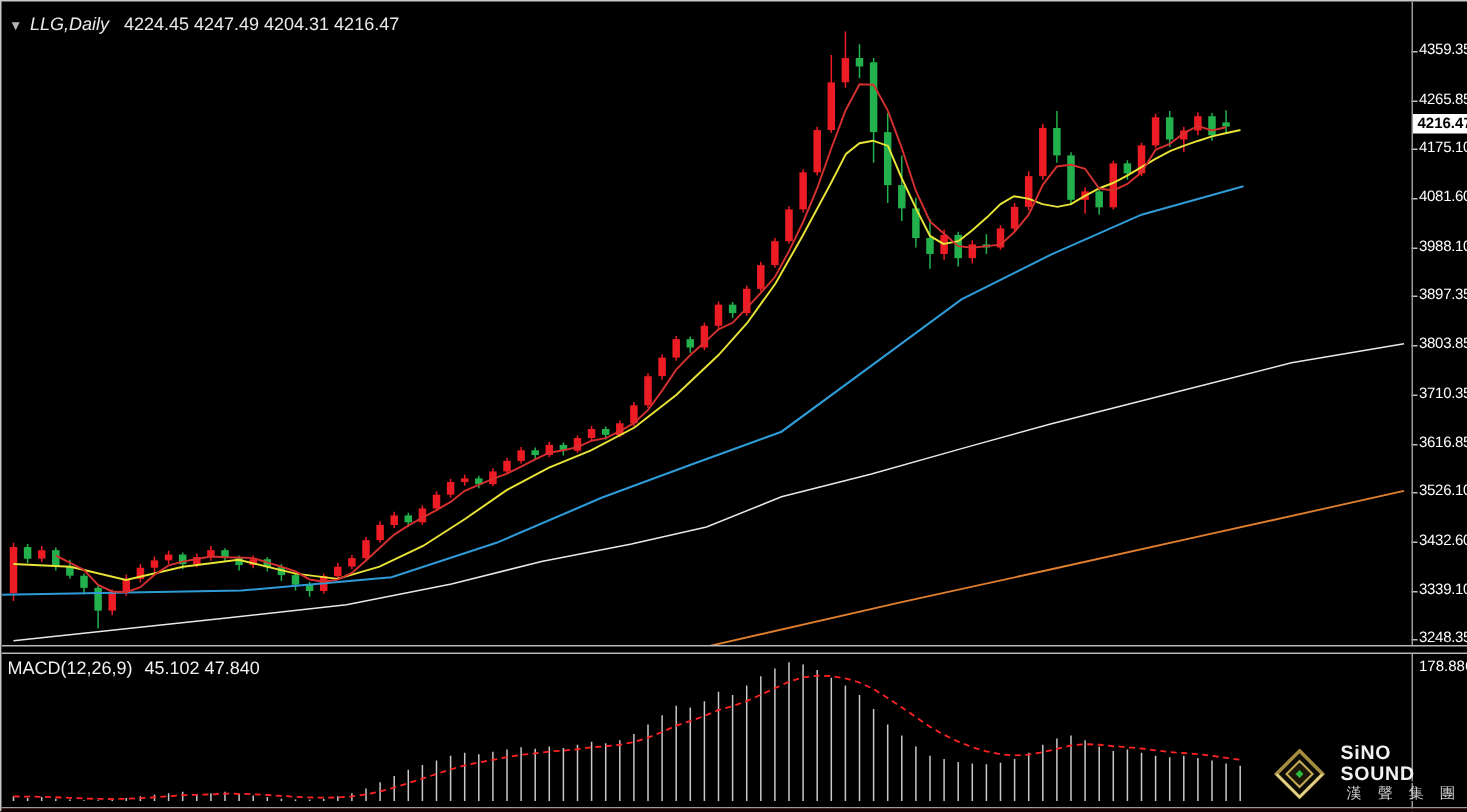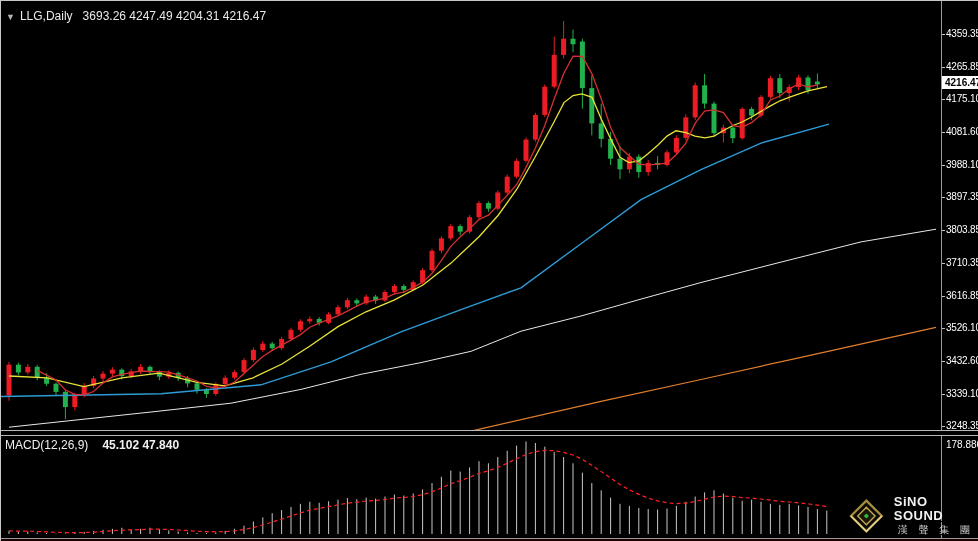--- a/index.html
+++ b/index.html
@@ -1,22 +1,22 @@
 <!DOCTYPE html>
 <html><head>
 <meta charset="utf-8">
 <style>
   html,body{margin:0;padding:0;background:#000;}
   #screen{position:relative;width:978px;height:541px;background:#000;overflow:hidden;
           font-family:"Liberation Sans",sans-serif;border-top:1px solid #c8c8c8;border-left:1px solid #c8c8c8;box-sizing:border-box;}
   #title-bar{position:absolute;left:5px;top:8px;color:#e9e9e9;font-size:12px;white-space:nowrap;z-index:6;}
   #title-bar .tri{color:#b5b5b5;font-size:9px;margin-right:5px;}
-  #title-bar .sym{margin-right:10px;}
+  #title-bar .sym{margin-right:10px;font-style:italic;}
   #macd-label-row{position:absolute;left:4px;top:437px;color:#f0f0f0;font-size:12px;white-space:nowrap;z-index:6;}
-  #macd-label-row .vals{margin-left:14px;font-weight:bold;}
+  #macd-label-row .vals{margin-left:8px;}
   .axis-label{position:absolute;left:945px;color:#fff;font-size:10px;line-height:12px;letter-spacing:-0.2px;white-space:nowrap;}
   .tick{position:absolute;left:940px;width:4px;height:1px;background:#c0c0c0;}
   #axis-vline{position:absolute;left:940px;top:0;width:1px;height:541px;background:#9a9a9a;}
   #splitter{position:absolute;left:0;top:429px;width:978px;height:6px;background:#000;
             border-top:1px solid #b8b8b8;border-bottom:1px solid #b8b8b8;box-sizing:border-box;z-index:4;}
   #bottom-line{position:absolute;left:0;top:537px;width:978px;height:1px;background:#9a9a9a;}
   #bottom-strip{position:absolute;left:0;top:538px;width:978px;height:3px;background:#1c0000;}
   #price-badge{position:absolute;left:941px;width:36px;background:#fff;color:#000;font-size:10px;font-weight:bold;
                text-align:left;padding:1px 0 1px 3px;z-index:7;}
   #macd-max-label{position:absolute;left:945px;top:438px;color:#fff;font-size:10px;z-index:6;}
@@ -207,21 +207,21 @@
       <line x1="816.4" y1="72.46815481548174" x2="816.4" y2="87.70358235823579" stroke="#22b14c" stroke-width="1"></line>
       <rect x="813.9" y="80.6" width="5" height="2.8" fill="#22b14c"></rect>
       <polyline points="8.0,426.2 150.0,411.0 230.0,402.2 300.0,388.4 360.0,373.3 420.0,361.6 470.0,350.3 520.0,330.2 580.0,315.0 640.0,298.1 700.0,281.5 780.0,261.1 860.0,240.9 935.0,228.2" fill="none" stroke="#e8e8e8" stroke-width="1"></polyline>
       <polyline points="470.0,430.1 600.0,400.4 700.0,378.5 800.0,356.3 935.0,326.3" fill="none" stroke="#e07f2d" stroke-width="1.2"></polyline>
       <polyline points="0.0,395.5 160.0,392.7 260.0,383.8 330.0,360.9 400.0,330.9 460.0,308.7 520.0,286.8 580.0,242.7 640.0,198.6 700.0,168.6 760.0,142.1 828.0,123.1" fill="none" stroke="#2e9bd6" stroke-width="1.4"></polyline>
       <polyline points="8.0,375.0 46.0,376.8 83.0,385.6 121.0,376.8 158.0,372.2 196.0,381.4 224.0,384.9 252.0,376.8 281.0,363.0 309.0,345.0 337.0,325.6 365.0,310.8 393.0,299.2 422.0,284.0 450.0,262.1 478.0,235.7 497.0,214.5 516.0,188.0 534.0,156.3 553.0,121.0 563.0,101.6 572.0,94.5 581.0,92.8 591.0,96.3 600.0,117.5 610.0,138.6 619.0,156.3 628.0,161.6 638.0,159.8 647.0,152.7 657.0,143.9 666.0,135.1 675.0,129.8 685.0,131.6 694.0,135.1 704.0,136.9 713.0,135.1 722.0,129.8 732.0,124.5 741.0,121.0 751.0,115.7 760.0,110.4 769.0,105.1 779.0,99.8 788.0,96.3 798.0,92.8 807.0,89.9 816.0,87.8 826.0,85.7" fill="none" stroke="#e8e337" stroke-width="1.3"></polyline>
       <polyline points="36.2,369.4 45.6,374.1 55.0,379.0 64.4,389.0 73.8,393.3 83.2,393.8 92.6,390.5 102.0,382.1 111.4,375.9 120.8,373.4 130.2,371.7 139.6,370.0 149.0,370.5 158.4,370.7 167.8,371.1 177.2,373.9 186.6,376.8 196.0,380.0 205.4,385.3 214.8,386.8 224.2,385.4 233.6,381.0 243.0,372.6 252.4,364.0 261.8,355.4 271.2,349.4 280.6,344.1 290.0,339.1 299.4,333.6 308.8,326.2 318.2,322.2 327.6,318.3 337.0,314.8 346.4,310.1 355.8,305.2 365.2,300.8 374.6,299.2 384.0,297.1 393.4,292.8 402.8,291.1 412.2,286.5 421.6,281.1 431.0,272.3 440.4,259.4 449.8,245.4 459.2,235.7 468.6,227.4 478.0,218.5 487.4,214.2 496.8,204.4 506.2,194.3 515.6,183.7 525.0,166.4 534.4,147.0 543.8,124.5 553.2,98.0 562.6,72.8 572.0,55.2 581.4,55.5 590.8,72.6 600.2,97.7 609.6,126.3 619.0,146.6 628.4,154.9 637.8,163.1 647.2,164.2 656.6,163.1 666.0,162.1 675.4,153.5 684.8,142.1 694.2,122.2 703.6,110.0 713.0,108.9 722.4,111.5 731.8,124.7 741.2,126.0 750.6,121.6 760.0,113.9 769.4,98.9 778.8,95.0 788.2,87.8 797.6,83.0 807.0,86.0 816.4,83.8" fill="none" stroke="#d43030" stroke-width="1.3"></polyline>
     </svg>
 
   <div id="title-bar">
-    <span class="tri">▼</span><span class="sym">LLG,Daily</span><span>3693.26 4247.49 4204.31 4216.47</span>
+    <span class="tri">▼</span><span class="sym">LLG,Daily</span><span>4224.45 4247.49 4204.31 4216.47</span>
   </div>
 
   <div id="price-axis">
       <div class="axis-label" style="top: 27px;">4359.35</div>
       <div class="tick" style="top: 33px;"></div>
       <div class="axis-label" style="top: 59.9901px;">4265.85</div>
       <div class="tick" style="top: 65.9901px;"></div>
       <div class="axis-label" style="top: 92.0099px;">4175.10</div>
       <div class="tick" style="top: 98.0099px;"></div>
       <div class="axis-label" style="top: 125px;">4081.60</div>

